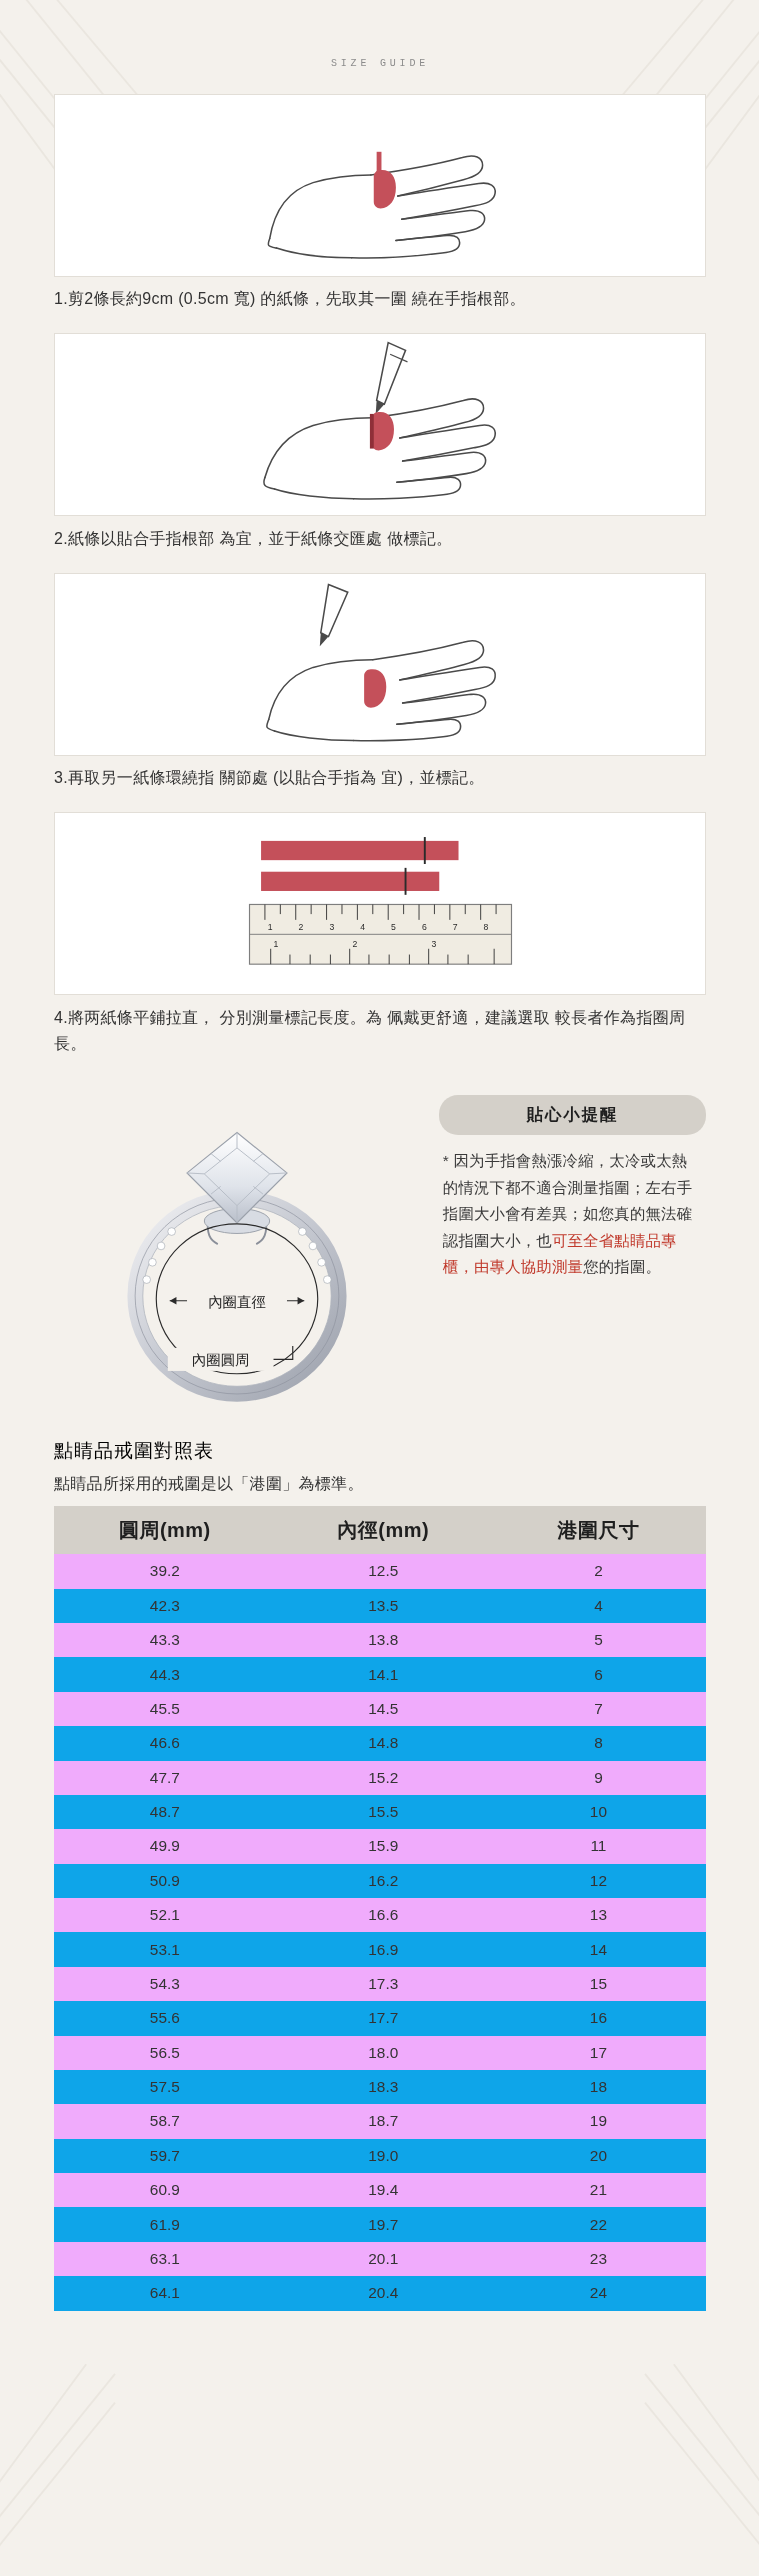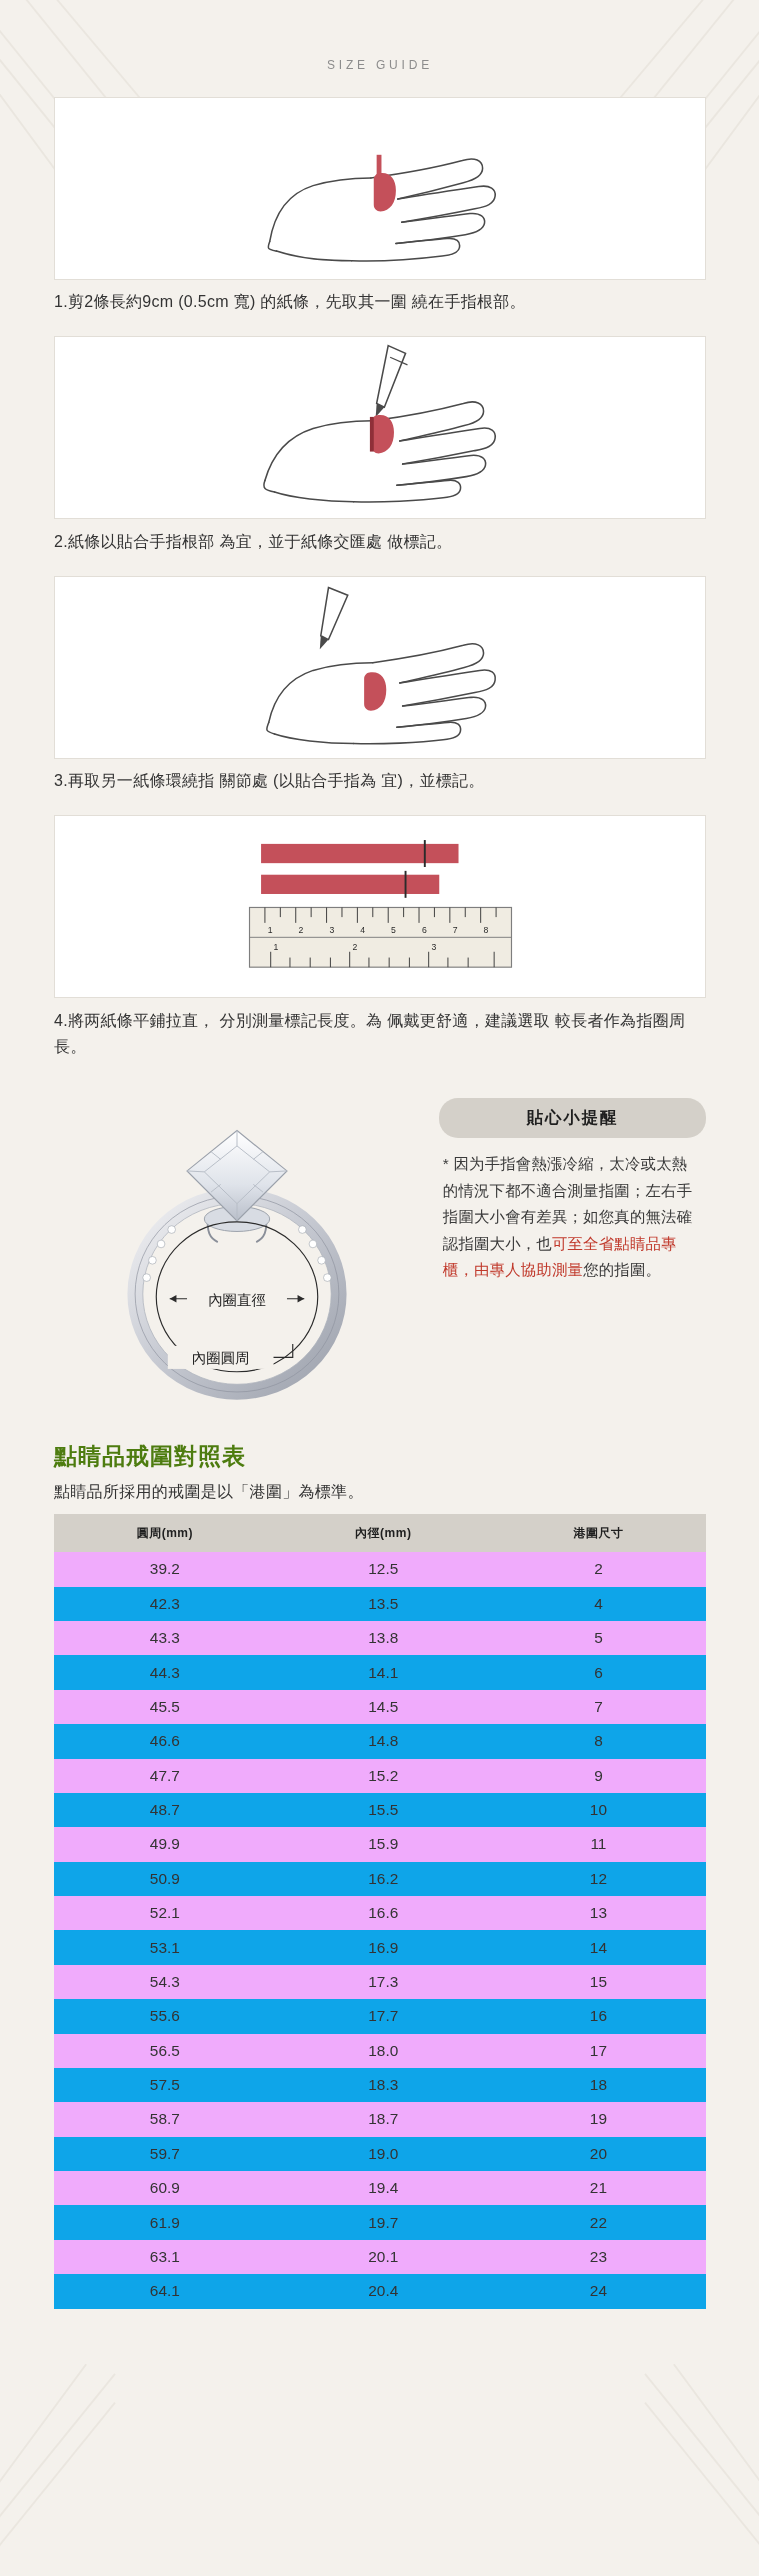--- a/index.html
+++ b/index.html
@@ -41,24 +41,25 @@
   }
   .title-cn {
     font-size: 26px;
     letter-spacing: 6.7px;
     color: #333;
     font-weight: 700;
     font-family: "Liberation Serif", "DejaVu Serif", serif;
   }
   .title-en {
     margin-top: 3.8px;
-    font-size: 12px;
+    font-size: 10px;
     letter-spacing: 3.8px;
     color: #8c8c8c;
     font-weight: 400;
+    font-family: Liberation Mono, monospace;
   }
 
   
   .steps {
     margin-top: 25px;
     display: grid;
     grid-template-columns: 1fr;
     gap: 21px 37px;
   }
   .step .imgbox {
@@ -82,21 +83,21 @@
   .midsec {
     margin-top: 27px;
     display: grid;
     grid-template-columns: 366px 1fr;
     gap: 19px;
     align-items: start;
   }
   .ringbox {
     height: 337px;
     display: flex;
-    align-items: center;
+    align-items: flex-end;
     justify-content: center;
   }
   .tipcard {
     margin-top: 11.5px;
   }
   .tip-head {
     background: #d4d0c9;
     color: #1f1f1f;
     font-size: 16.4px;
     text-align: center;
@@ -110,43 +111,43 @@
     font-size: 15.4px;
     line-height: 1.72;
     color: #3a3a3a;
     letter-spacing: 0.2px;
   }
   .tip-body .hl { color: #c0392b; }
 
   
   .tbl-title {
     margin-top: 17.3px;
-    font-size: 23px;
-    font-weight: 700;
-    color: #4d7c0f;
+    font-size: 19px;
+    font-weight: 400;
+    color: #000000;
     letter-spacing: 1px;
   }
   .tbl-sub {
     margin-top: 9.6px;
     font-size: 16px;
     color: #333;
     letter-spacing: 0.3px;
   }
   table.size-table {
     margin-top: 11.5px;
     width: 100%;
     border-collapse: collapse;
     font-size: 15.4px;
   }
   table.size-table thead th {
     background: #d4d0c9;
     color: #1f1f1f;
     font-weight: 700;
     padding: 10.6px 0;
-    font-size: 12px;
+    font-size: 20px;
     letter-spacing: 0.5px;
     border: none;
   }
   table.size-table tbody td {
     text-align: center;
     padding: 8.2px 0;
     color: #333;
     border: none;
   }
   table.size-table tbody tr.odd { background: #f0abfc; }

